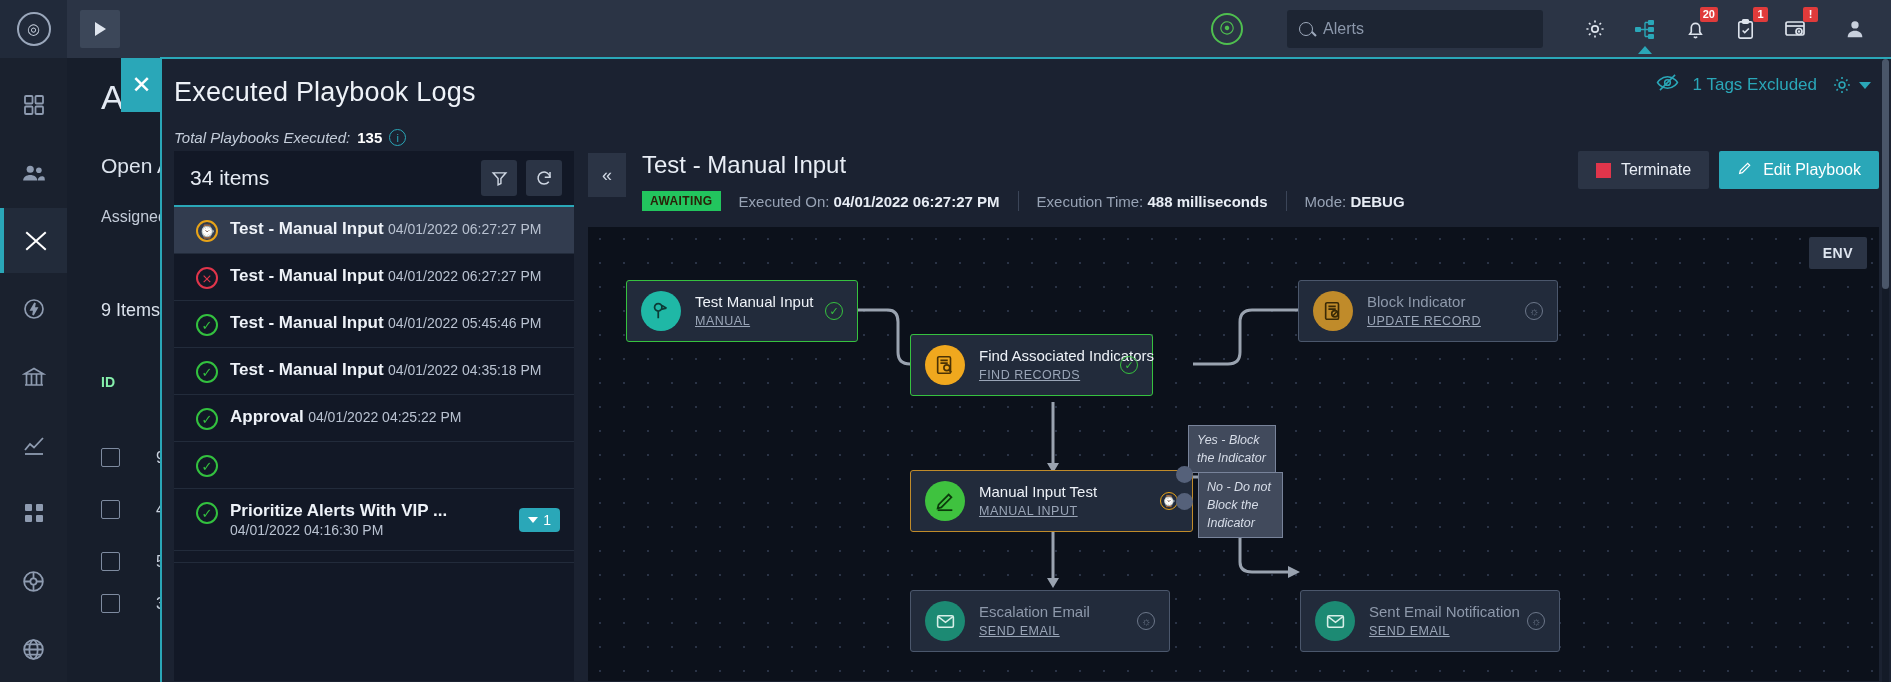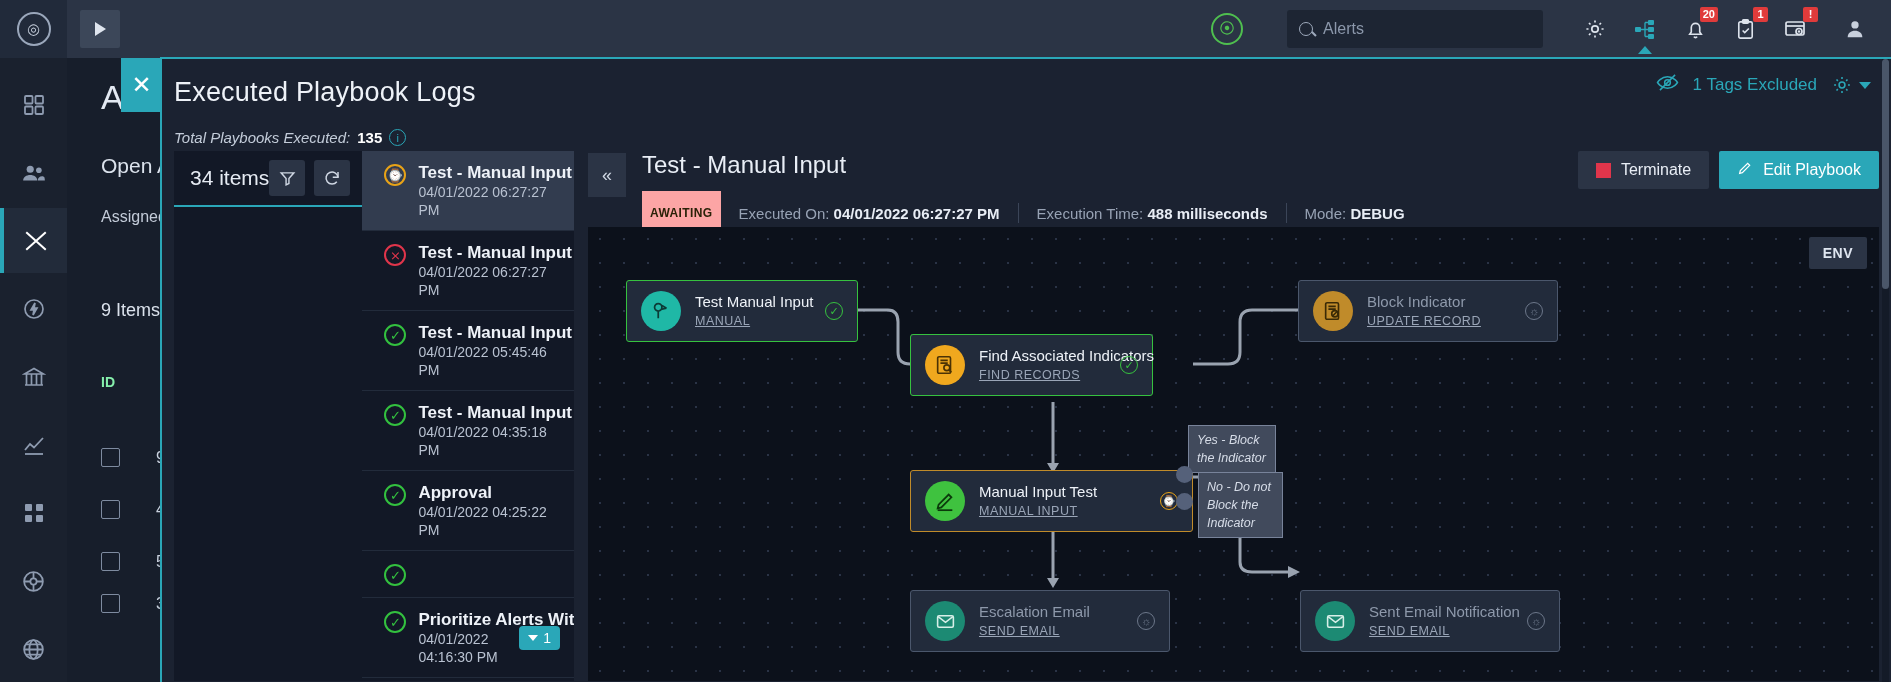--- a/index.html
+++ b/index.html
@@ -112,21 +112,21 @@
   .tags-excl {
     position: absolute; right: 20px; top: 14px; display:flex; align-items:center; gap: 14px;
     color: #2aa7b8; font-size: 17px;
   }
   .gear-caret { display:flex; align-items:center; gap: 6px; cursor:pointer;}
   .caret-dn { width:0;height:0;border-left:6px solid transparent;border-right:6px solid transparent;border-top:7px solid #2aa7b8;}
 
   .modal-body { display: flex; padding: 0 12px 0 12px; gap: 14px; height: 530px;}
 
   
-  .listpanel { width: 400px; background: #121826; display:flex; flex-direction:row; }
+  .listpanel { width: 400px; background: #121826; display:flex; flex-direction:column; }
   .list-head {
     height: 56px; display:flex; align-items:center; padding: 0 12px 0 16px;
     border-bottom: 2px solid #2aa7b8;
   }
   .list-count { color: #e6ebf3; font-size: 21px; }
   .list-tools { margin-left:auto; display:flex; gap: 9px;}
   .tool-btn {
     width: 36px; height: 36px; background: #2b3445; border-radius:3px;
     display:flex;align-items:center;justify-content:center; color:#cfd7e3; cursor:pointer;
   }
@@ -155,21 +155,21 @@
   
   .detail { flex: 1; display:flex; flex-direction:column; position: relative;}
   .detail-head { height: 76px; display:flex; align-items:flex-start; position:relative;}
   .collapse-btn {
     width: 38px; height: 44px; background:#2b3445; color:#cfd7e3; font-size:18px;
     display:flex;align-items:center;justify-content:center; cursor:pointer; margin-top: 2px;
   }
   .detail-titles { margin-left: 16px; flex:1;}
   .detail-title { color:#e9eef6; font-size: 24px; }
   .detail-meta { margin-top: 12px; display:flex; align-items:center; gap: 18px; font-size: 15px; color:#97a2b4;}
-  .chip-await { background: #fca5a5; color: #2a2208; font-size: 12px; font-weight: bold; padding: 15px 8px; border-radius:0; letter-spacing:.4px;}
+  .chip-await { background: #22c55e; color: #2a2208; font-size: 12px; font-weight: bold; padding: 3px 8px; border-radius:0; letter-spacing:.4px;}
   .detail-meta b { color:#e8edf5; font-weight: bold;}
   .sep { width:1px; height: 20px; background:#3b4558;}
   .detail-btns { position:absolute; right: 0; top: 0; display:flex; gap: 10px;}
   .btn-term {
     background: #2b3445; color:#e9eef6; font-size: 16px; padding: 0 18px; height: 38px;
     display:flex;align-items:center;gap:10px; border:none; cursor:pointer; border-radius:2px;
     font-family: inherit;
   }
   .sq-red { width: 15px; height: 15px; background:#e0354b;}
   .btn-edit {

